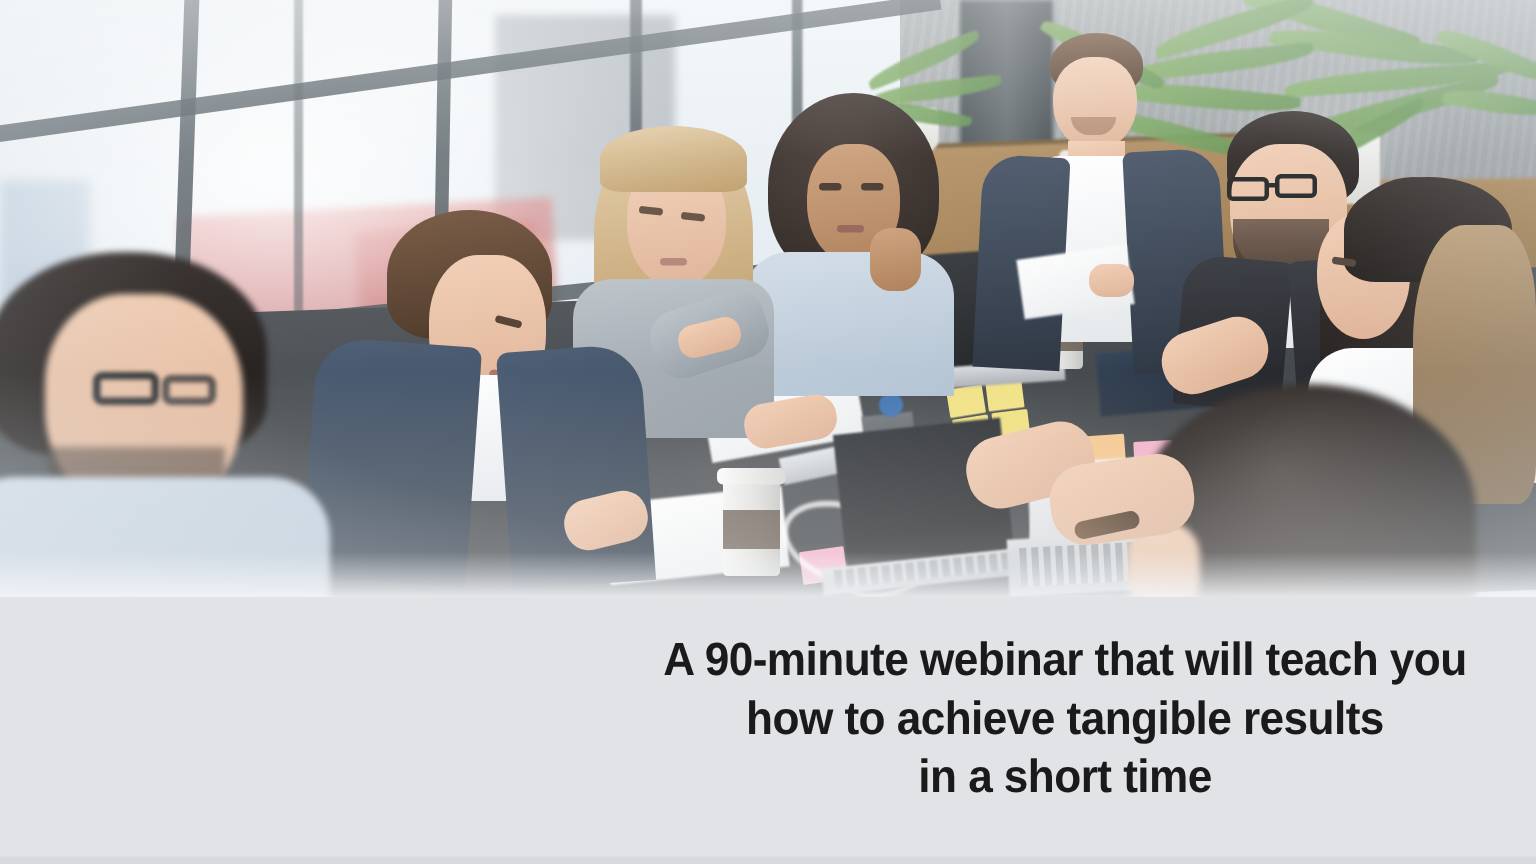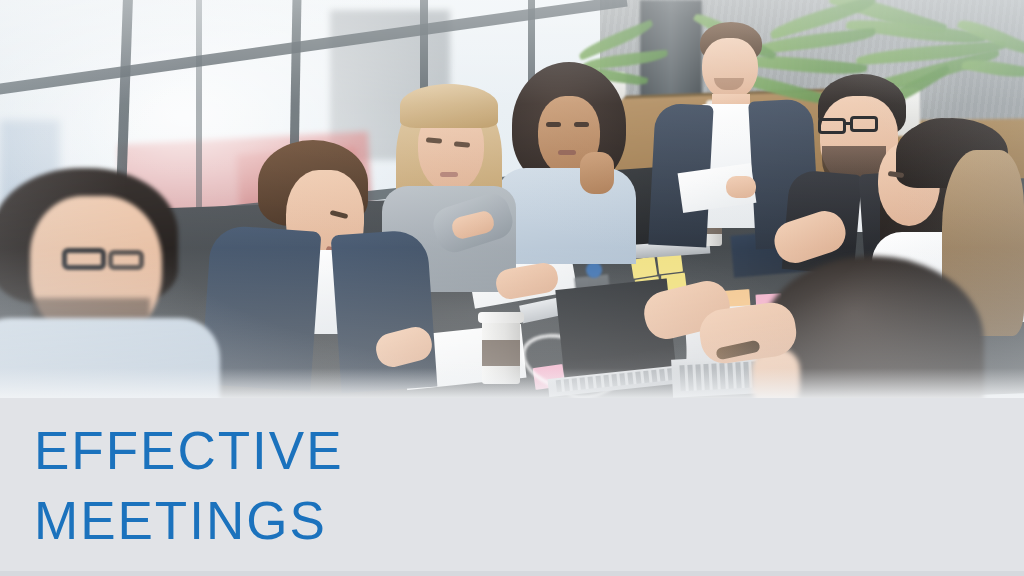--- a/index.html
+++ b/index.html
@@ -388,22 +388,23 @@
     <div class="ph skin" style="left:700px; top:306px; width:96px; height:54px; border-radius:24px; transform:rotate(-8deg);"></div>
     <div class="ph" style="left:716px; top:344px; width:44px; height:12px; background:linear-gradient(90deg,#6b4a2c,#3f2a18); border-radius:6px; transform:rotate(-12deg);"></div>
     <div class="ph skin" style="left:774px; top:216px; width:72px; height:42px; border-radius:20px; transform:rotate(-18deg);"></div>
 
     <div class="ph" id="photo-vignette"></div>
     <div class="ph" id="photo-wash"></div>
   </div>
 
   <div id="banner">
 
-    <div id="title-block">
-      <div class="title-line">EFFECTIVE</div>
-      <div class="title-line">MEETINGS</div>
+
+    <div id="subtitle-block">
+      <div class="sub-line">A 90-minute webinar that will teach you</div>
+      <div class="sub-line">how to achieve tangible results</div>
+      <div class="sub-line">in a short time</div>
     </div>
-
 
     <div id="banner-bottom-rule"></div>
   </div>
 
 </div>
 
 </body></html>

